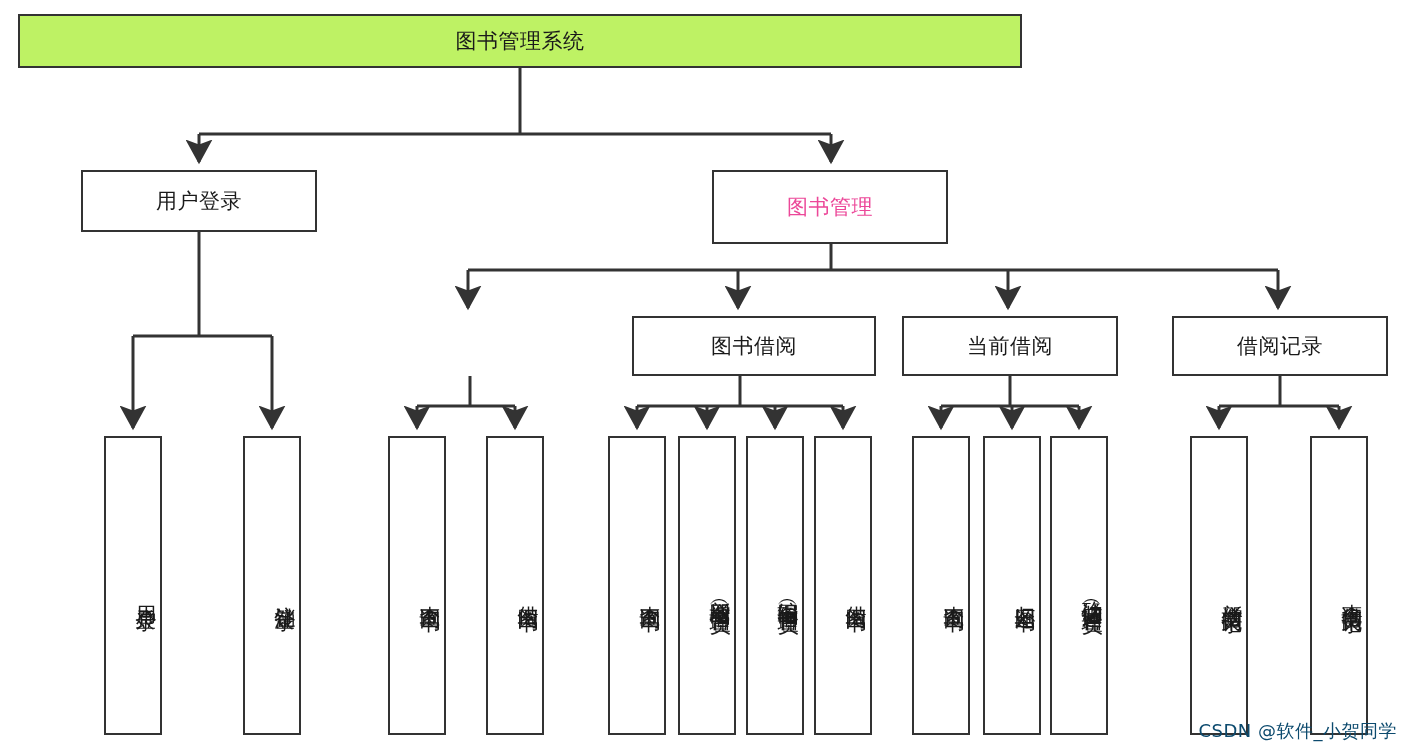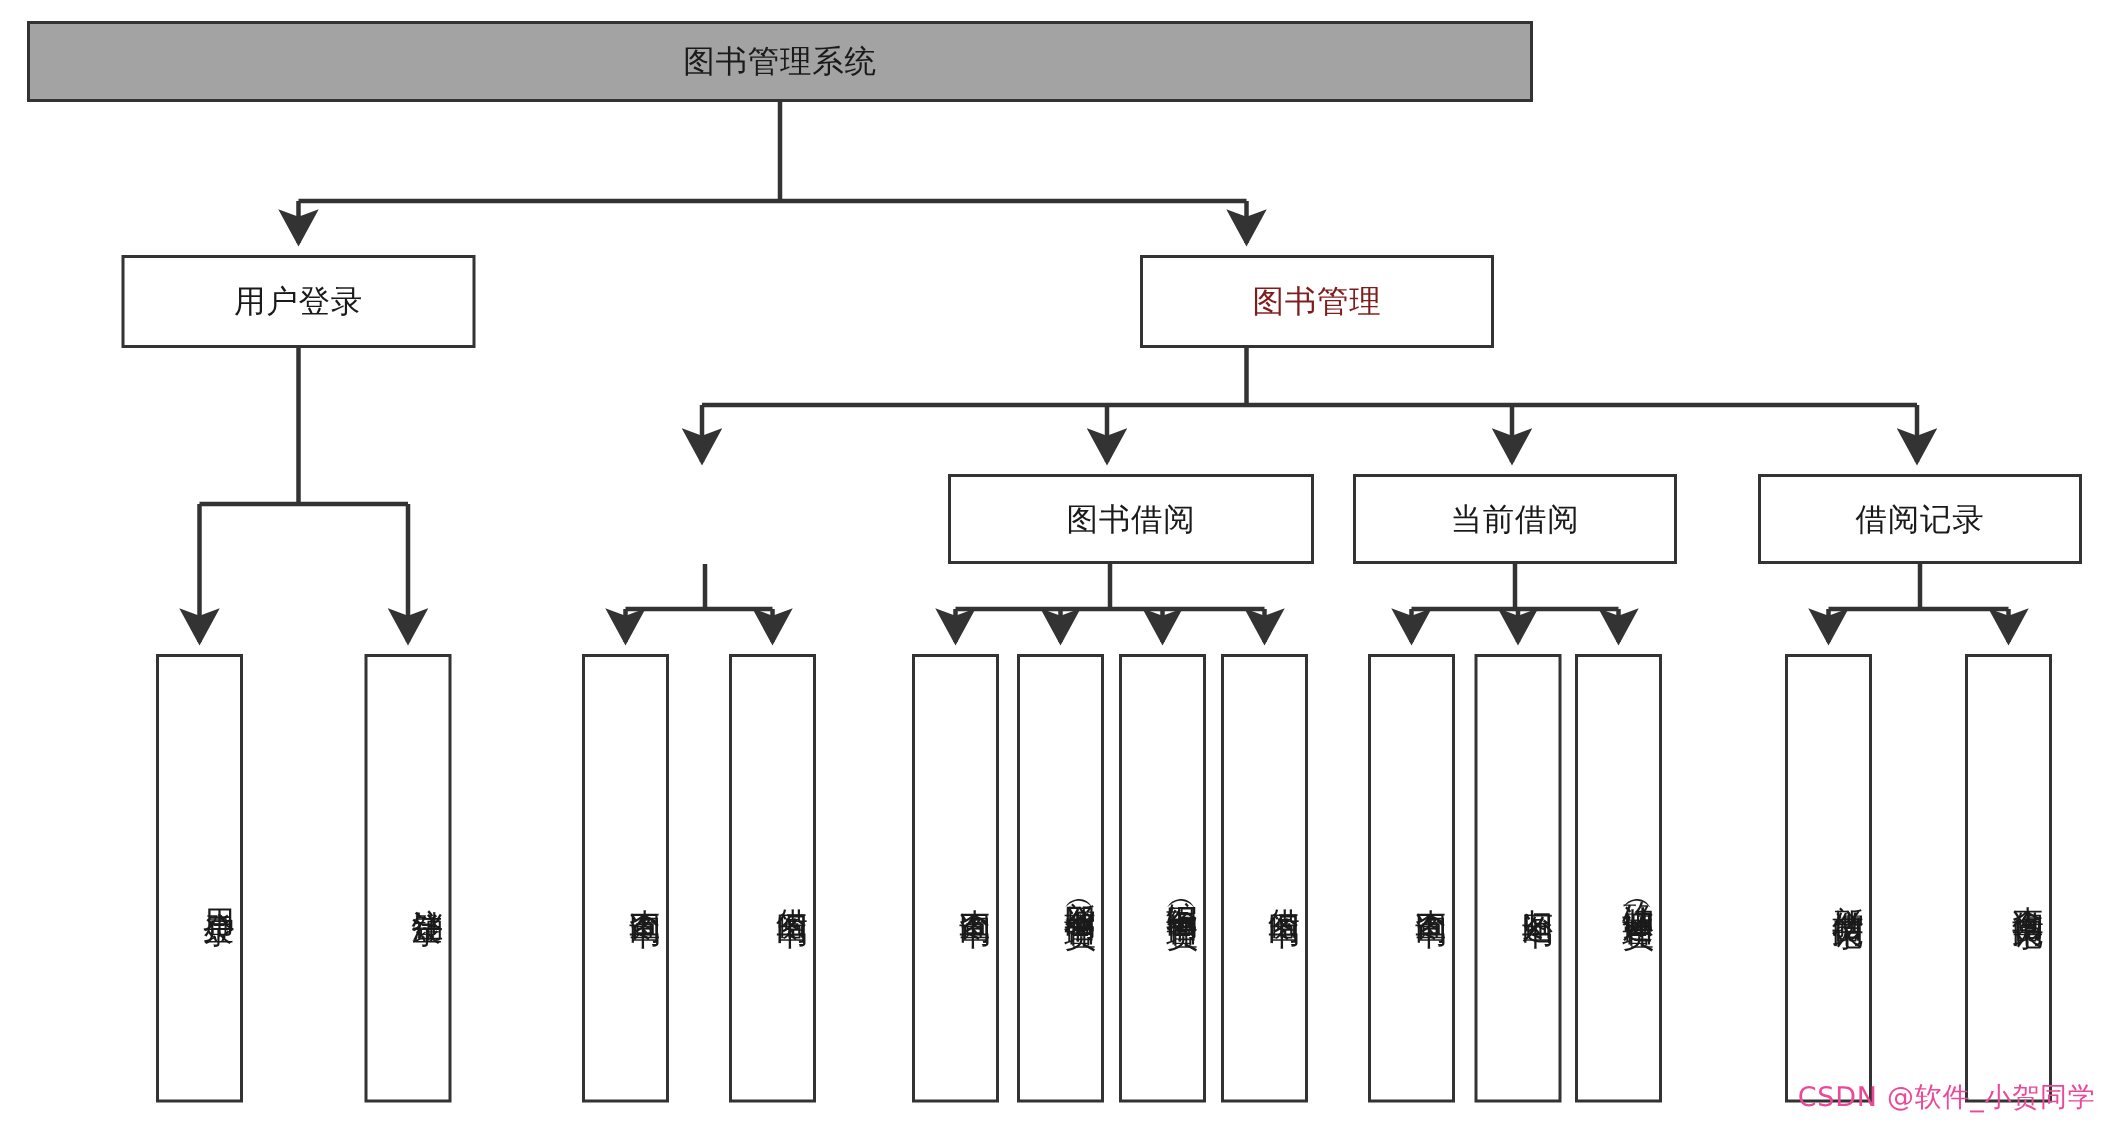--- a/index.html
+++ b/index.html
@@ -113,38 +113,38 @@
       <path d="M 1012 406 L 1012 428" marker-end="url(#arrow)"></path>
       <path d="M 1079 406 L 1079 428" marker-end="url(#arrow)"></path>
 
       <path d="M 1280 376 L 1280 406"></path>
       <path d="M 1219 406 L 1339 406"></path>
       <path d="M 1219 406 L 1219 428" marker-end="url(#arrow)"></path>
       <path d="M 1339 406 L 1339 428" marker-end="url(#arrow)"></path>
     </g>
   </svg>
 
-  <div class="node horiz" style="left: 18px; top: 14px; width: 1004px; height: 54px; border-color: rgb(51, 51, 51); background: #a3a3a3; color: rgb(26, 26, 26);">图书管理系统</div>
+  <div class="node horiz" style="left: 18px; top: 14px; width: 1004px; height: 54px; border-color: rgb(51, 51, 51); background: #bef264; color: rgb(26, 26, 26);">图书管理系统</div>
 
   <div class="node horiz" style="left: 81px; top: 170px; width: 236px; height: 62px; border-color: rgb(51, 51, 51); background: rgb(255, 255, 255); color: rgb(26, 26, 26);">用户登录</div>
-  <div class="node horiz" style="left: 712px; top: 170px; width: 236px; height: 62px; border-color: rgb(51, 51, 51); background: rgb(255, 255, 255); color: #7f1d1d; margin-left: 48px;">图书管理</div>
+  <div class="node horiz" style="left: 712px; top: 170px; width: 236px; height: 74px; border-color: rgb(51, 51, 51); background: rgb(255, 255, 255); color: #ec4899;">图书管理</div>
 
   <div class="node horiz" style="left: 632px; top: 316px; width: 244px; height: 60px; border-color: rgb(51, 51, 51); background: rgb(255, 255, 255); color: rgb(26, 26, 26);">图书借阅</div>
   <div class="node horiz" style="left: 1172px; top: 316px; width: 216px; height: 60px; border-color: rgb(51, 51, 51); background: rgb(255, 255, 255); color: rgb(26, 26, 26);">借阅记录</div>
   <div class="node horiz" style="left: 902px; top: 316px; width: 216px; height: 60px; border-color: rgb(51, 51, 51); background: rgb(255, 255, 255); color: rgb(26, 26, 26);">当前借阅</div>
 
   <div class="node vert" style="left: 104px; top: 436px; width: 58px; height: 299px; border-color: rgb(51, 51, 51); background: rgb(255, 255, 255); color: rgb(26, 26, 26);">用户登录</div>
   <div class="node vert" style="left: 243px; top: 436px; width: 58px; height: 299px; border-color: rgb(51, 51, 51); background: rgb(255, 255, 255); color: rgb(26, 26, 26);">注销登录</div>
   <div class="node vert" style="left: 388px; top: 436px; width: 58px; height: 299px; border-color: rgb(51, 51, 51); background: rgb(255, 255, 255); color: rgb(26, 26, 26);">查询图书</div>
   <div class="node vert" style="left: 486px; top: 436px; width: 58px; height: 299px; border-color: rgb(51, 51, 51); background: rgb(255, 255, 255); color: rgb(26, 26, 26);">借阅图书</div>
   <div class="node vert" style="left: 608px; top: 436px; width: 58px; height: 299px; border-color: rgb(51, 51, 51); background: rgb(255, 255, 255); color: rgb(26, 26, 26);">查询图书</div>
   <div class="node vert" style="left: 678px; top: 436px; width: 58px; height: 299px; border-color: rgb(51, 51, 51); background: rgb(255, 255, 255); color: rgb(26, 26, 26);">新增图书（管理员）</div>
   <div class="node vert" style="left: 746px; top: 436px; width: 58px; height: 299px; border-color: rgb(51, 51, 51); background: rgb(255, 255, 255); color: rgb(26, 26, 26);">编辑图书（管理员）</div>
   <div class="node vert" style="left: 814px; top: 436px; width: 58px; height: 299px; border-color: rgb(51, 51, 51); background: rgb(255, 255, 255); color: rgb(26, 26, 26);">借阅图书</div>
   <div class="node vert" style="left: 912px; top: 436px; width: 58px; height: 299px; border-color: rgb(51, 51, 51); background: rgb(255, 255, 255); color: rgb(26, 26, 26);">查询图书</div>
   <div class="node vert" style="left: 983px; top: 436px; width: 58px; height: 299px; border-color: rgb(51, 51, 51); background: rgb(255, 255, 255); color: rgb(26, 26, 26);">归还图书</div>
   <div class="node vert" style="left: 1050px; top: 436px; width: 58px; height: 299px; border-color: rgb(51, 51, 51); background: rgb(255, 255, 255); color: rgb(26, 26, 26);">确认归还（管理员）</div>
   <div class="node vert" style="left: 1190px; top: 436px; width: 58px; height: 299px; border-color: rgb(51, 51, 51); background: rgb(255, 255, 255); color: rgb(26, 26, 26);">新增借阅记录</div>
   <div class="node vert" style="left: 1310px; top: 436px; width: 58px; height: 299px; border-color: rgb(51, 51, 51); background: rgb(255, 255, 255); color: rgb(26, 26, 26);">查询借阅记录</div>
 
-  <div id="watermark" style="color: #ec4899;">CSDN @软件_小贺同学</div>
+  <div id="watermark" style="color: #0c4a6e;">CSDN @软件_小贺同学</div>
 
 </div>
 
 </body></html>

